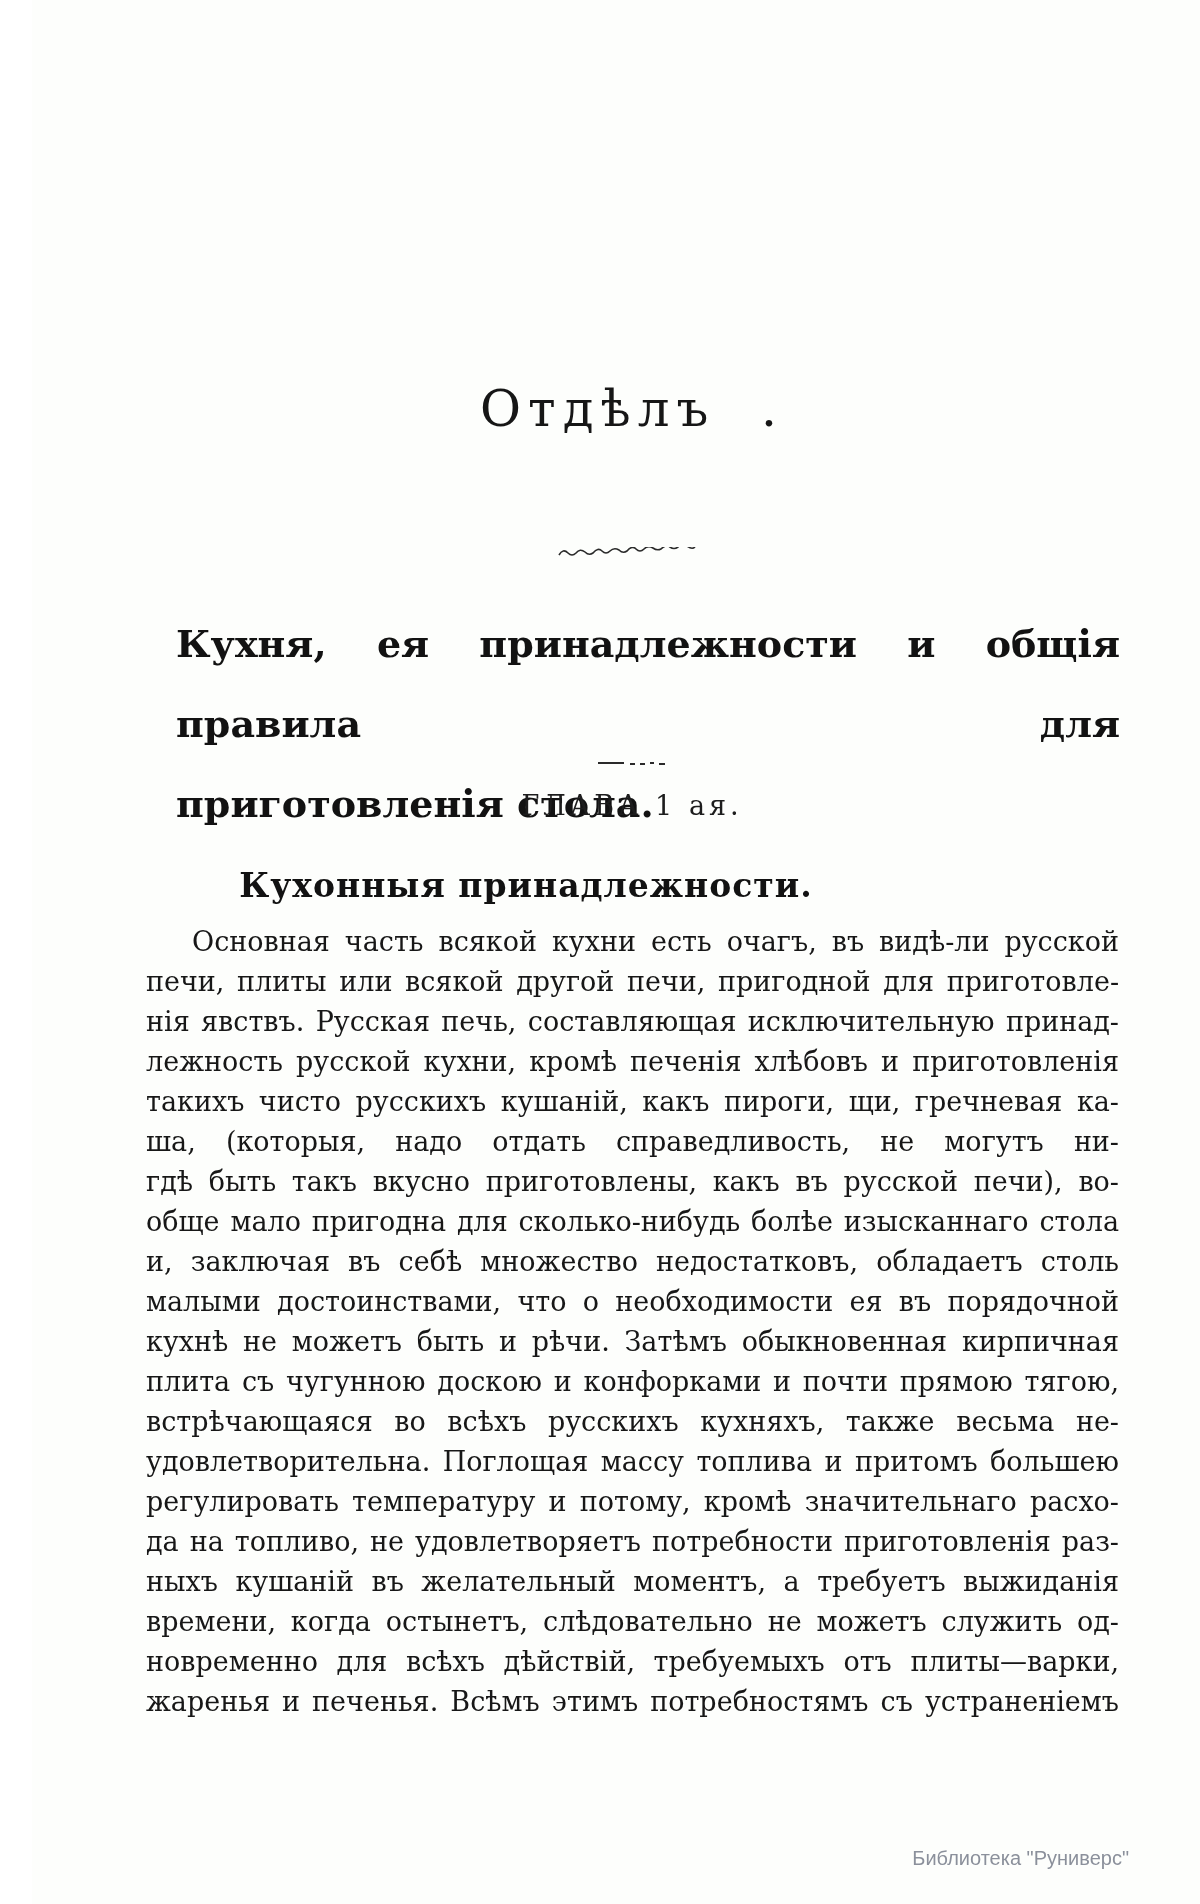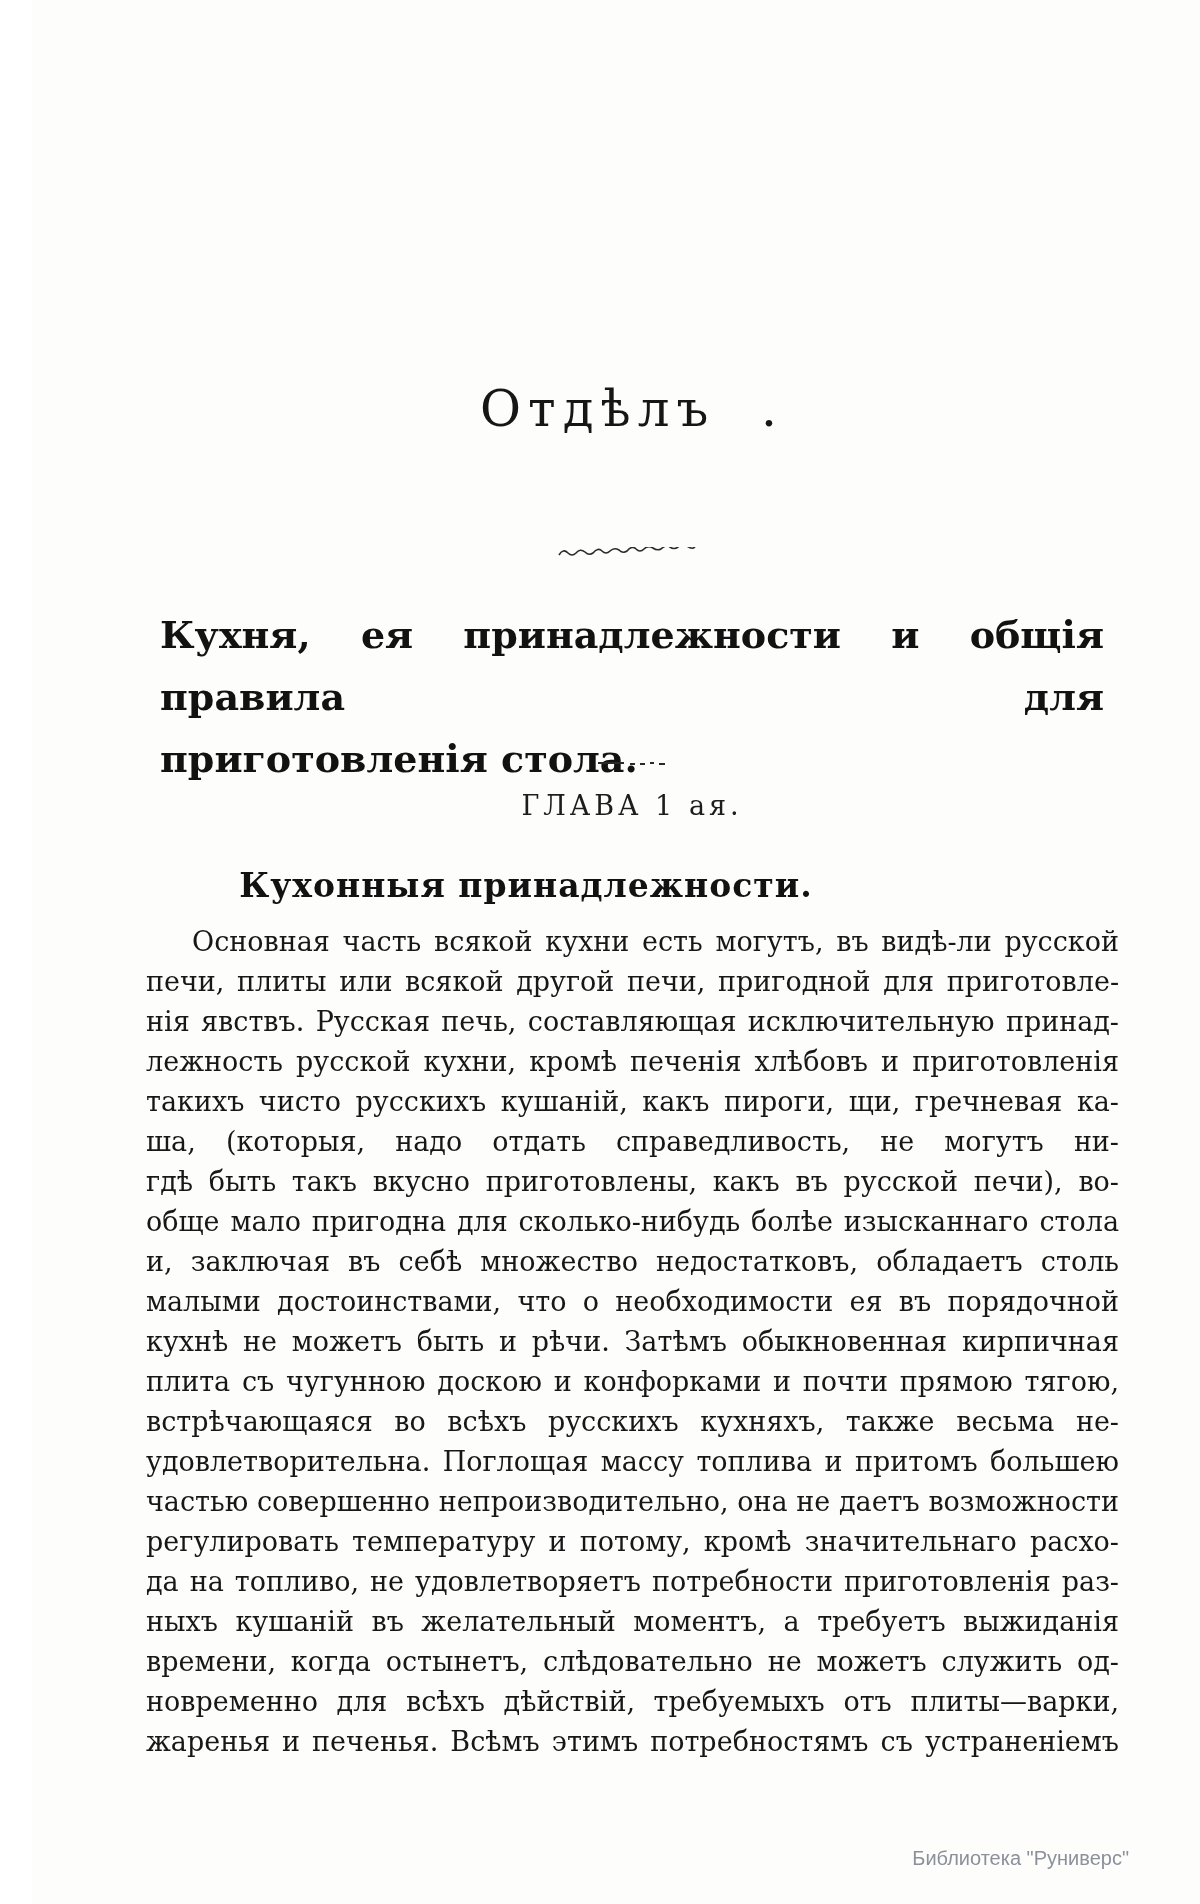--- a/index.html
+++ b/index.html
@@ -8,22 +8,22 @@
     background:#fdfefc; overflow:hidden;
     font-family:"DejaVu Serif", serif; color:#1b1b1b;margin-left:32px;
   }
   .section-title {
     position:absolute; top:380px; left:0; width:1200px;
     text-align:center; font-size:50px; letter-spacing:7px;
     white-space:pre; color:#161616;
   }
   .ornament { position:absolute; top:546px; left:0; width:1200px; text-align:center; }
   .heading-block {
-    position:absolute; top:604px; left:128px; width:944px;
-    font-weight:bold; font-size:38px; line-height:62px; color:#121212;
+    position:absolute; top:604px; left:144px; width:944px;
+    font-weight:bold; font-size:38px; line-height:80px; color:#121212;
   }
   .heading-line1 { text-align:justify; text-align-last:justify; }
   .heading-line2 { text-align:left; }
   .dash-divider { position:absolute; top:752px; left:0; width:1200px; text-align:center; }
   .chapter-heading {
     position:absolute; top:790px; left:0; width:1200px;
     text-align:center; font-size:27px; letter-spacing:4px; white-space:pre; color:#1d1d1d;
   }
   .subsection-heading {
     position:absolute; top:866px; left:0; width:988px;
@@ -63,35 +63,34 @@
     <svg width="72" height="8" viewBox="0 0 72 8" aria-hidden="true">
       <path d="M2 4 h26 M34 5 h5 M44 5 h5 M54 4 h4 M63 5 h6" stroke="#2a2a2a" stroke-width="2" fill="none"></path>
     </svg>
   </div>
 
   <div class="chapter-heading">ГЛАВА 1 ая.</div>
 
   <div class="subsection-heading">Кухонныя принадлежности.</div>
 
   <div class="body-paragraph">
-      <div class="body-line">Основная часть всякой кухни есть могутъ, въ видѣ-ли русской</div>
+      <div class="body-line">Основная часть всякой кухни есть очагъ, въ видѣ-ли русской</div>
       <div class="body-line">печи, плиты или всякой другой печи, пригодной для приготовле-</div>
       <div class="body-line">нія явствъ. Русская печь, составляющая исключительную принад-</div>
       <div class="body-line">лежность русской кухни, кромѣ печенія хлѣбовъ и приготовленія</div>
       <div class="body-line">такихъ чисто русскихъ кушаній, какъ пироги, щи, гречневая ка-</div>
       <div class="body-line">ша, (которыя, надо отдать справедливость, не могутъ ни-</div>
       <div class="body-line">гдѣ быть такъ вкусно приготовлены, какъ въ русской печи), во-</div>
       <div class="body-line">обще мало пригодна для сколько-нибудь болѣе изысканнаго стола</div>
       <div class="body-line">и, заключая въ себѣ множество недостатковъ, обладаетъ столь</div>
       <div class="body-line">малыми достоинствами, что о необходимости ея въ порядочной</div>
       <div class="body-line">кухнѣ не можетъ быть и рѣчи. Затѣмъ обыкновенная кирпичная</div>
       <div class="body-line">плита съ чугунною доскою и конфорками и почти прямою тягою,</div>
       <div class="body-line">встрѣчающаяся во всѣхъ русскихъ кухняхъ, также весьма не-</div>
       <div class="body-line">удовлетворительна. Поглощая массу топлива и притомъ большею</div>
-      <div class="body-line">частью совершенно непроизводительно, она не даетъ возможности</div>
       <div class="body-line">регулировать температуру и потому, кромѣ значительнаго расхо-</div>
       <div class="body-line">да на топливо, не удовлетворяетъ потребности приготовленія раз-</div>
       <div class="body-line">ныхъ кушаній въ желательный моментъ, а требуетъ выжиданія</div>
       <div class="body-line">времени, когда остынетъ, слѣдовательно не можетъ служить од-</div>
       <div class="body-line">новременно для всѣхъ дѣйствій, требуемыхъ отъ плиты—варки,</div>
       <div class="body-line">жаренья и печенья. Всѣмъ этимъ потребностямъ съ устраненіемъ</div>
     </div>
 
   <div class="watermark">Библиотека "Руниверс"</div>
 

